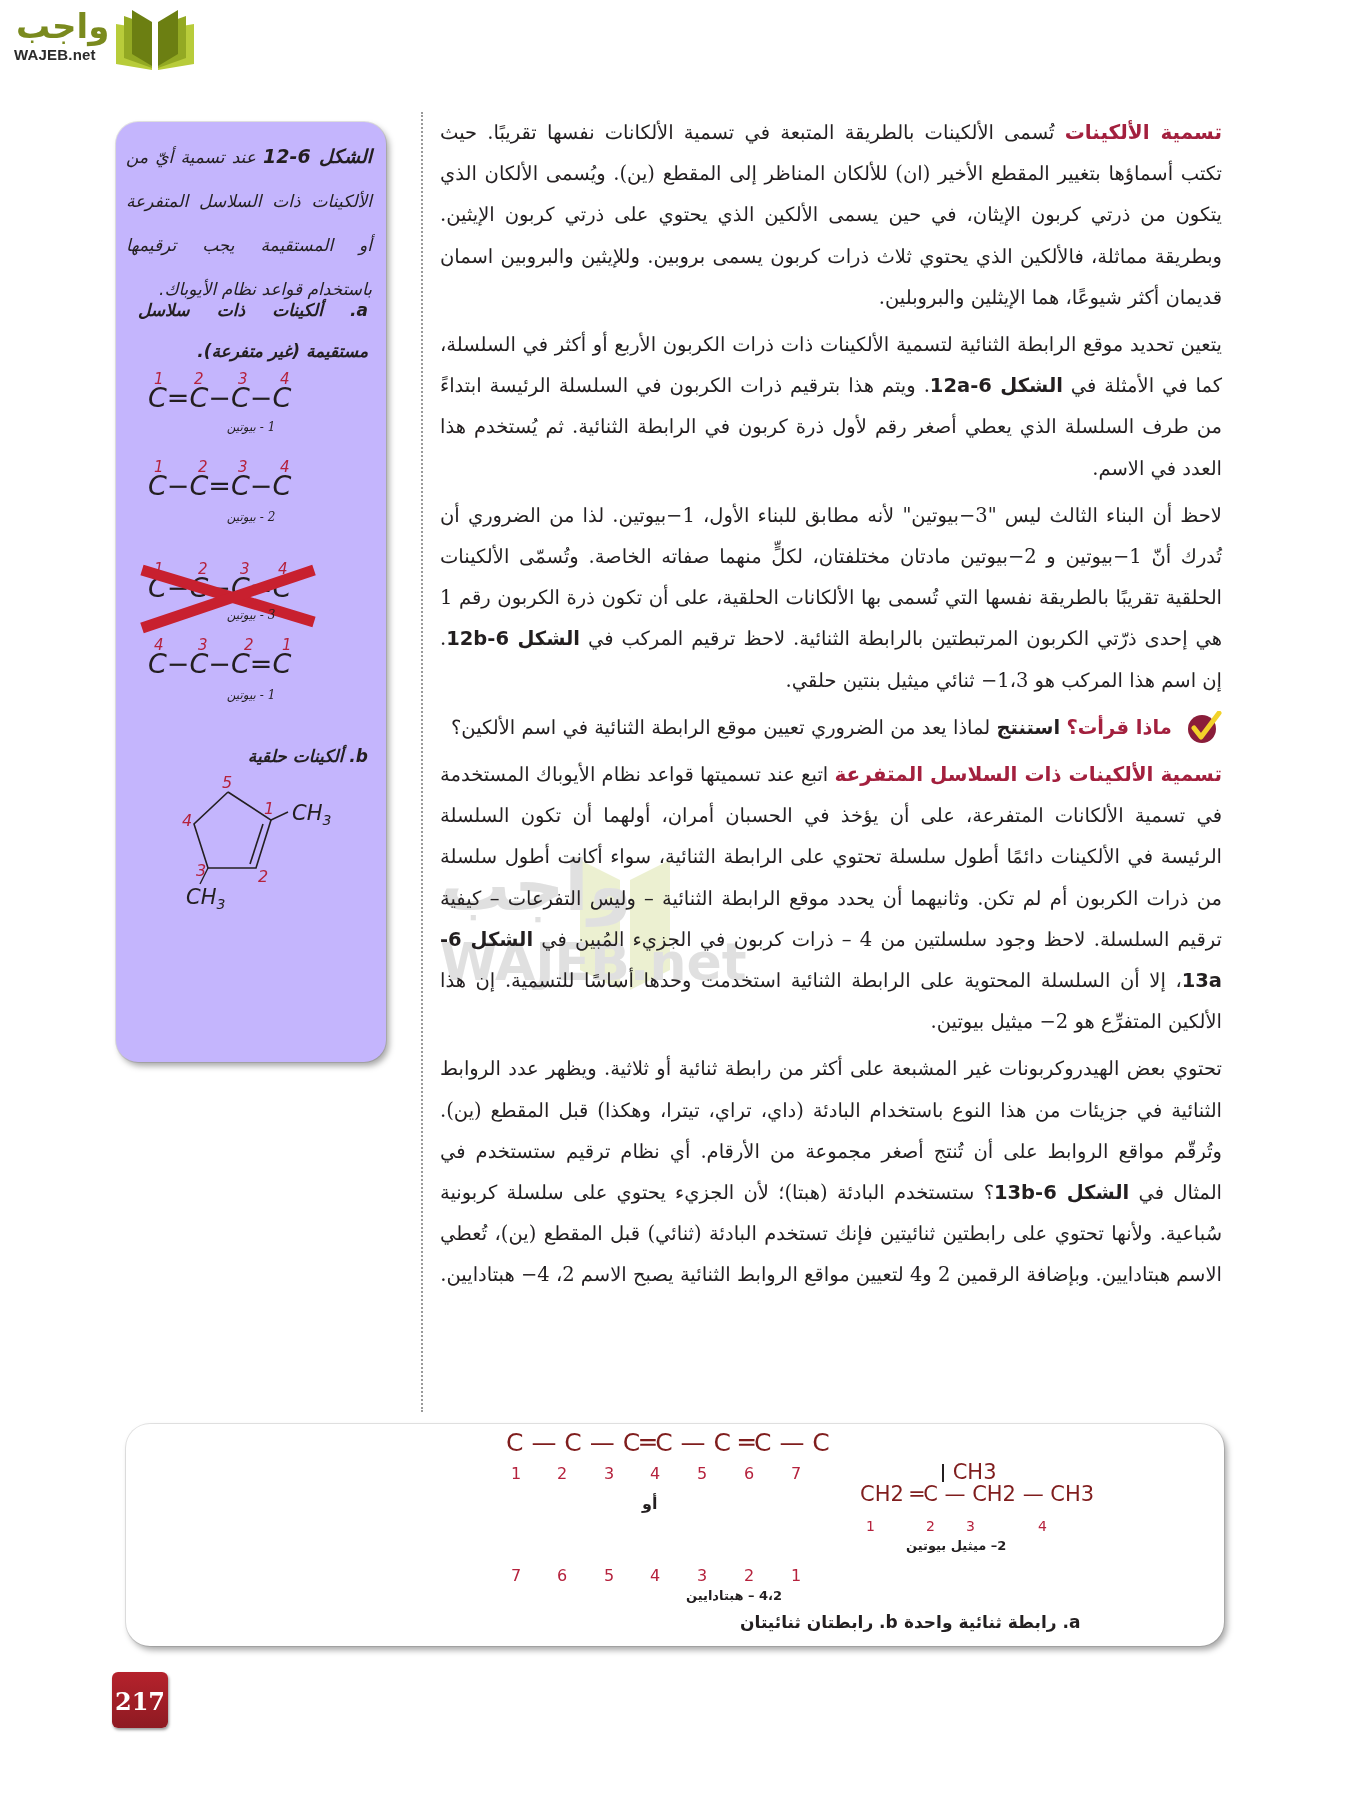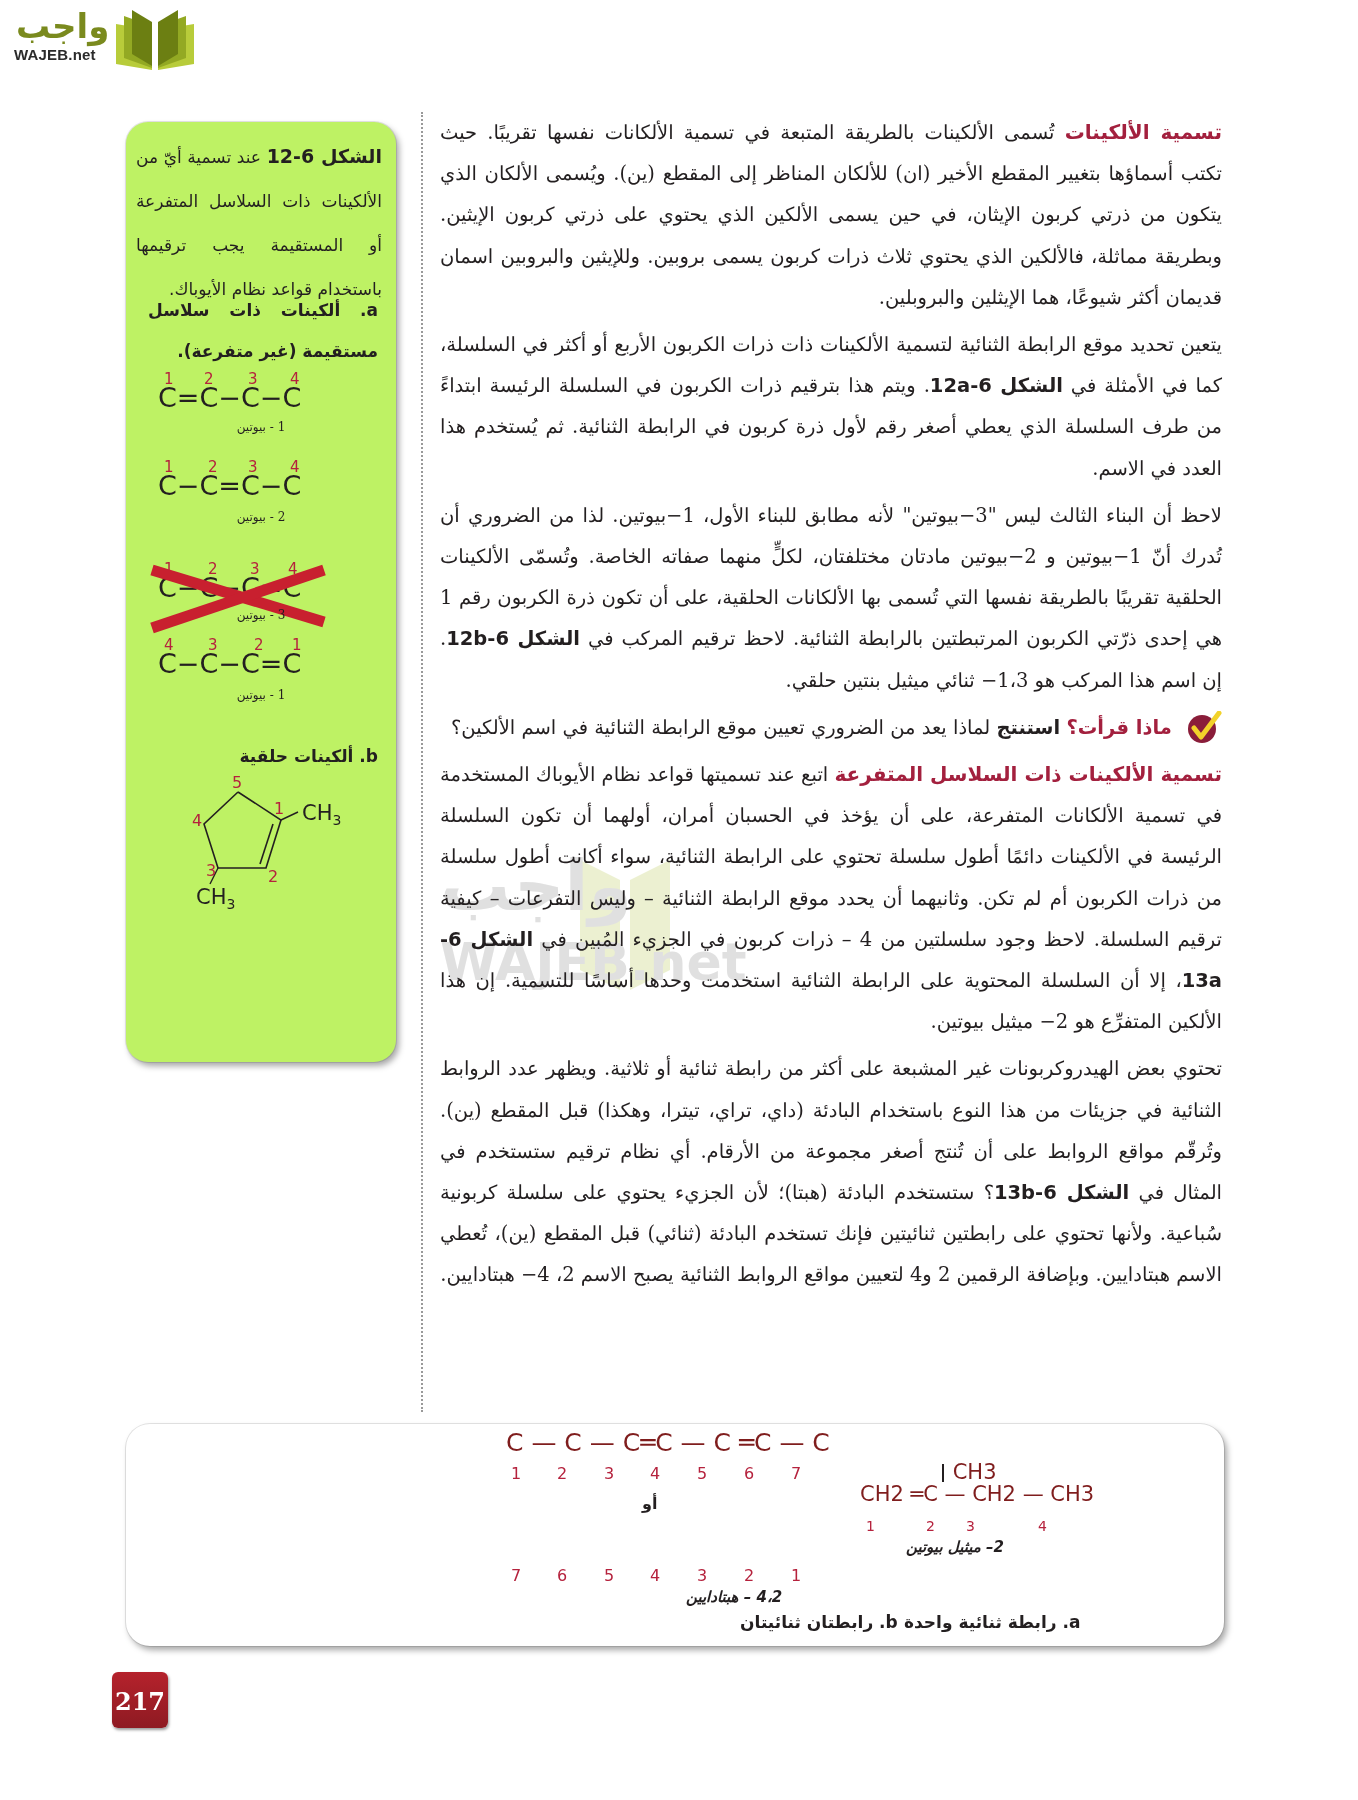--- a/index.html
+++ b/index.html
@@ -7,24 +7,25 @@
   body { position: relative; font-family: "DejaVu Sans", sans-serif; color: #231f20; }
 
   
   .logo { position: absolute; left: 8px; top: 4px; width: 180px; height: 62px; }
   .logo-text-ar { position: absolute; left: 8px; top: 2px; font-size: 34px; font-weight: bold; color: #7a8a1e; direction: rtl; }
   .logo-text-en { position: absolute; left: 6px; top: 42px; font-size: 15px; font-weight: bold; color: #2b2b2b; font-family: "Liberation Sans", sans-serif; letter-spacing: 0.2px; }
   .logo-book { position: absolute; left: 106px; top: 4px; }
 
   
   .side-box {
-    position: absolute; left: 126px; top: 122px; width: 270px; height: 940px;
-    background: #bef264; border-radius: 22px;
+    position: absolute; left: 116px; top: 122px; width: 270px; height: 940px;
+    background: #c4b5fd; border-radius: 22px;
     box-shadow: 3px 4px 6px rgba(0,0,0,0.35), 0 0 0 1px #e6e6e6;
     direction: rtl;
+    font-style: italic;
   }
   .side-caption { position: absolute; right: 14px; top: 12px; width: 246px; font-size: 17px; line-height: 44px; text-align: justify; }
   .fig-label { font-weight: bold; font-size: 19px; }
   .side-sub { position: absolute; right: 18px; font-size: 17px; font-weight: bold; line-height: 41px; }
   .chain { position: absolute; left: 0; width: 270px; direction: ltr; }
   .chain .nums { position: absolute; top: 0; font-size: 15px; color: #b5223d; font-family: "DejaVu Sans", sans-serif; }
   .chain .atoms { position: absolute; top: 12px; left: 56px; font-size: 27px; font-family: "DejaVu Sans", sans-serif; letter-spacing: 0; white-space: pre; color: #231f20; }
   .chain-name { position: absolute; left: 0; width: 270px; text-align: center; font-size: 12px; direction: rtl; font-family: "DejaVu Serif", serif; }
   .red-x { position: absolute; left: 40px; top: 0; }
 
@@ -43,21 +44,21 @@
   
   .bottom-box {
     position: absolute; left: 126px; top: 1424px; width: 1098px; height: 222px;
     background: #fff; border-radius: 24px;
     box-shadow: 3px 4px 6px rgba(0,0,0,0.35), 0 0 0 1px #e6e6e6;
   }
   .bot-caption { position: absolute; left: 14px; top: 14px; width: 380px; direction: rtl; font-size: 17px; line-height: 44px; text-align: justify; }
   .seq { position: absolute; font-size: 25px; white-space: pre; color: #7f1d1d; font-family: "DejaVu Sans", sans-serif; }
   .seqnum { position: absolute; font-size: 16px; color: #b5223d; white-space: pre; }
   .or-label { position: absolute; font-size: 16px; font-weight: bold; }
-  .b-name { position: absolute; font-size: 15px; font-weight: bold; direction: rtl; font-style: italic; }
+  .b-name { position: absolute; font-size: 13px; font-weight: bold; direction: rtl; }
   .b-label { position: absolute; font-size: 17px; font-weight: bold; direction: rtl; }
 
   .page-num {
     position: absolute; left: 112px; top: 1672px; width: 56px; height: 56px;
     background: linear-gradient(#b5222c, #8e1a22); border-radius: 6px;
     color: #fff; font-family: "DejaVu Serif", serif; font-weight: bold; font-size: 24px;
     text-align: center; line-height: 60px; box-shadow: 1px 2px 3px rgba(0,0,0,0.4);
   }
 </style>
 </head>

